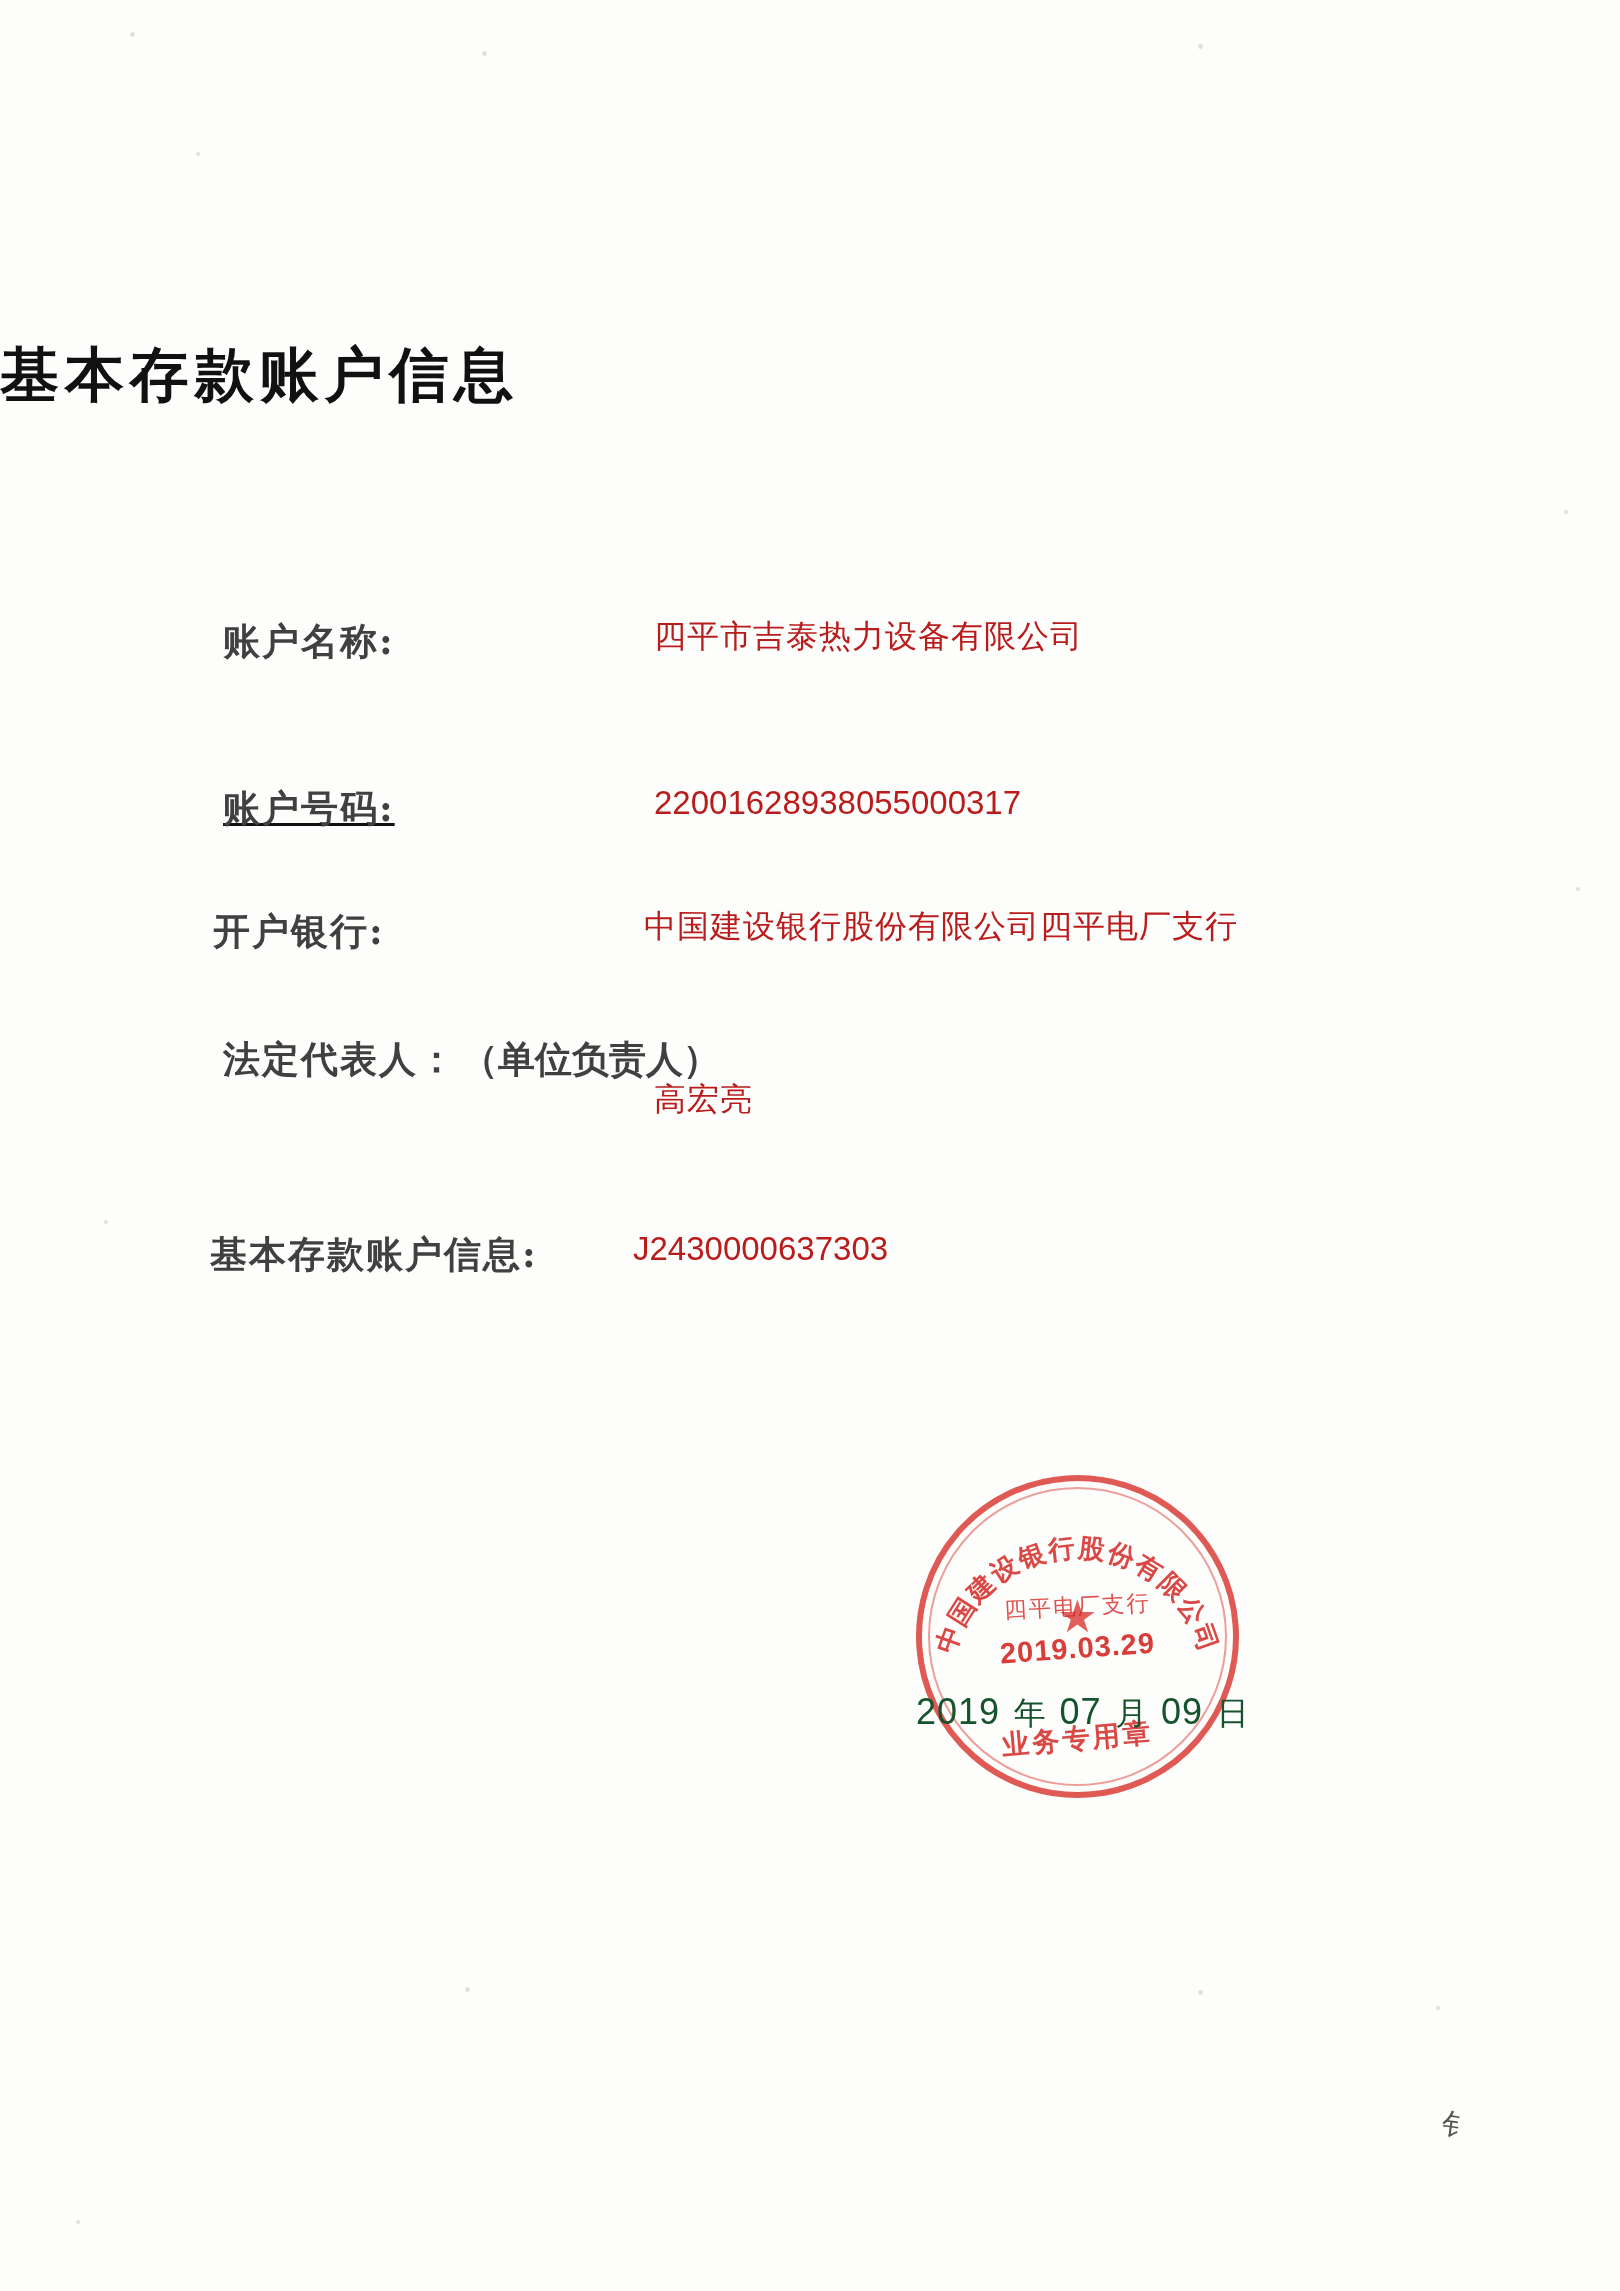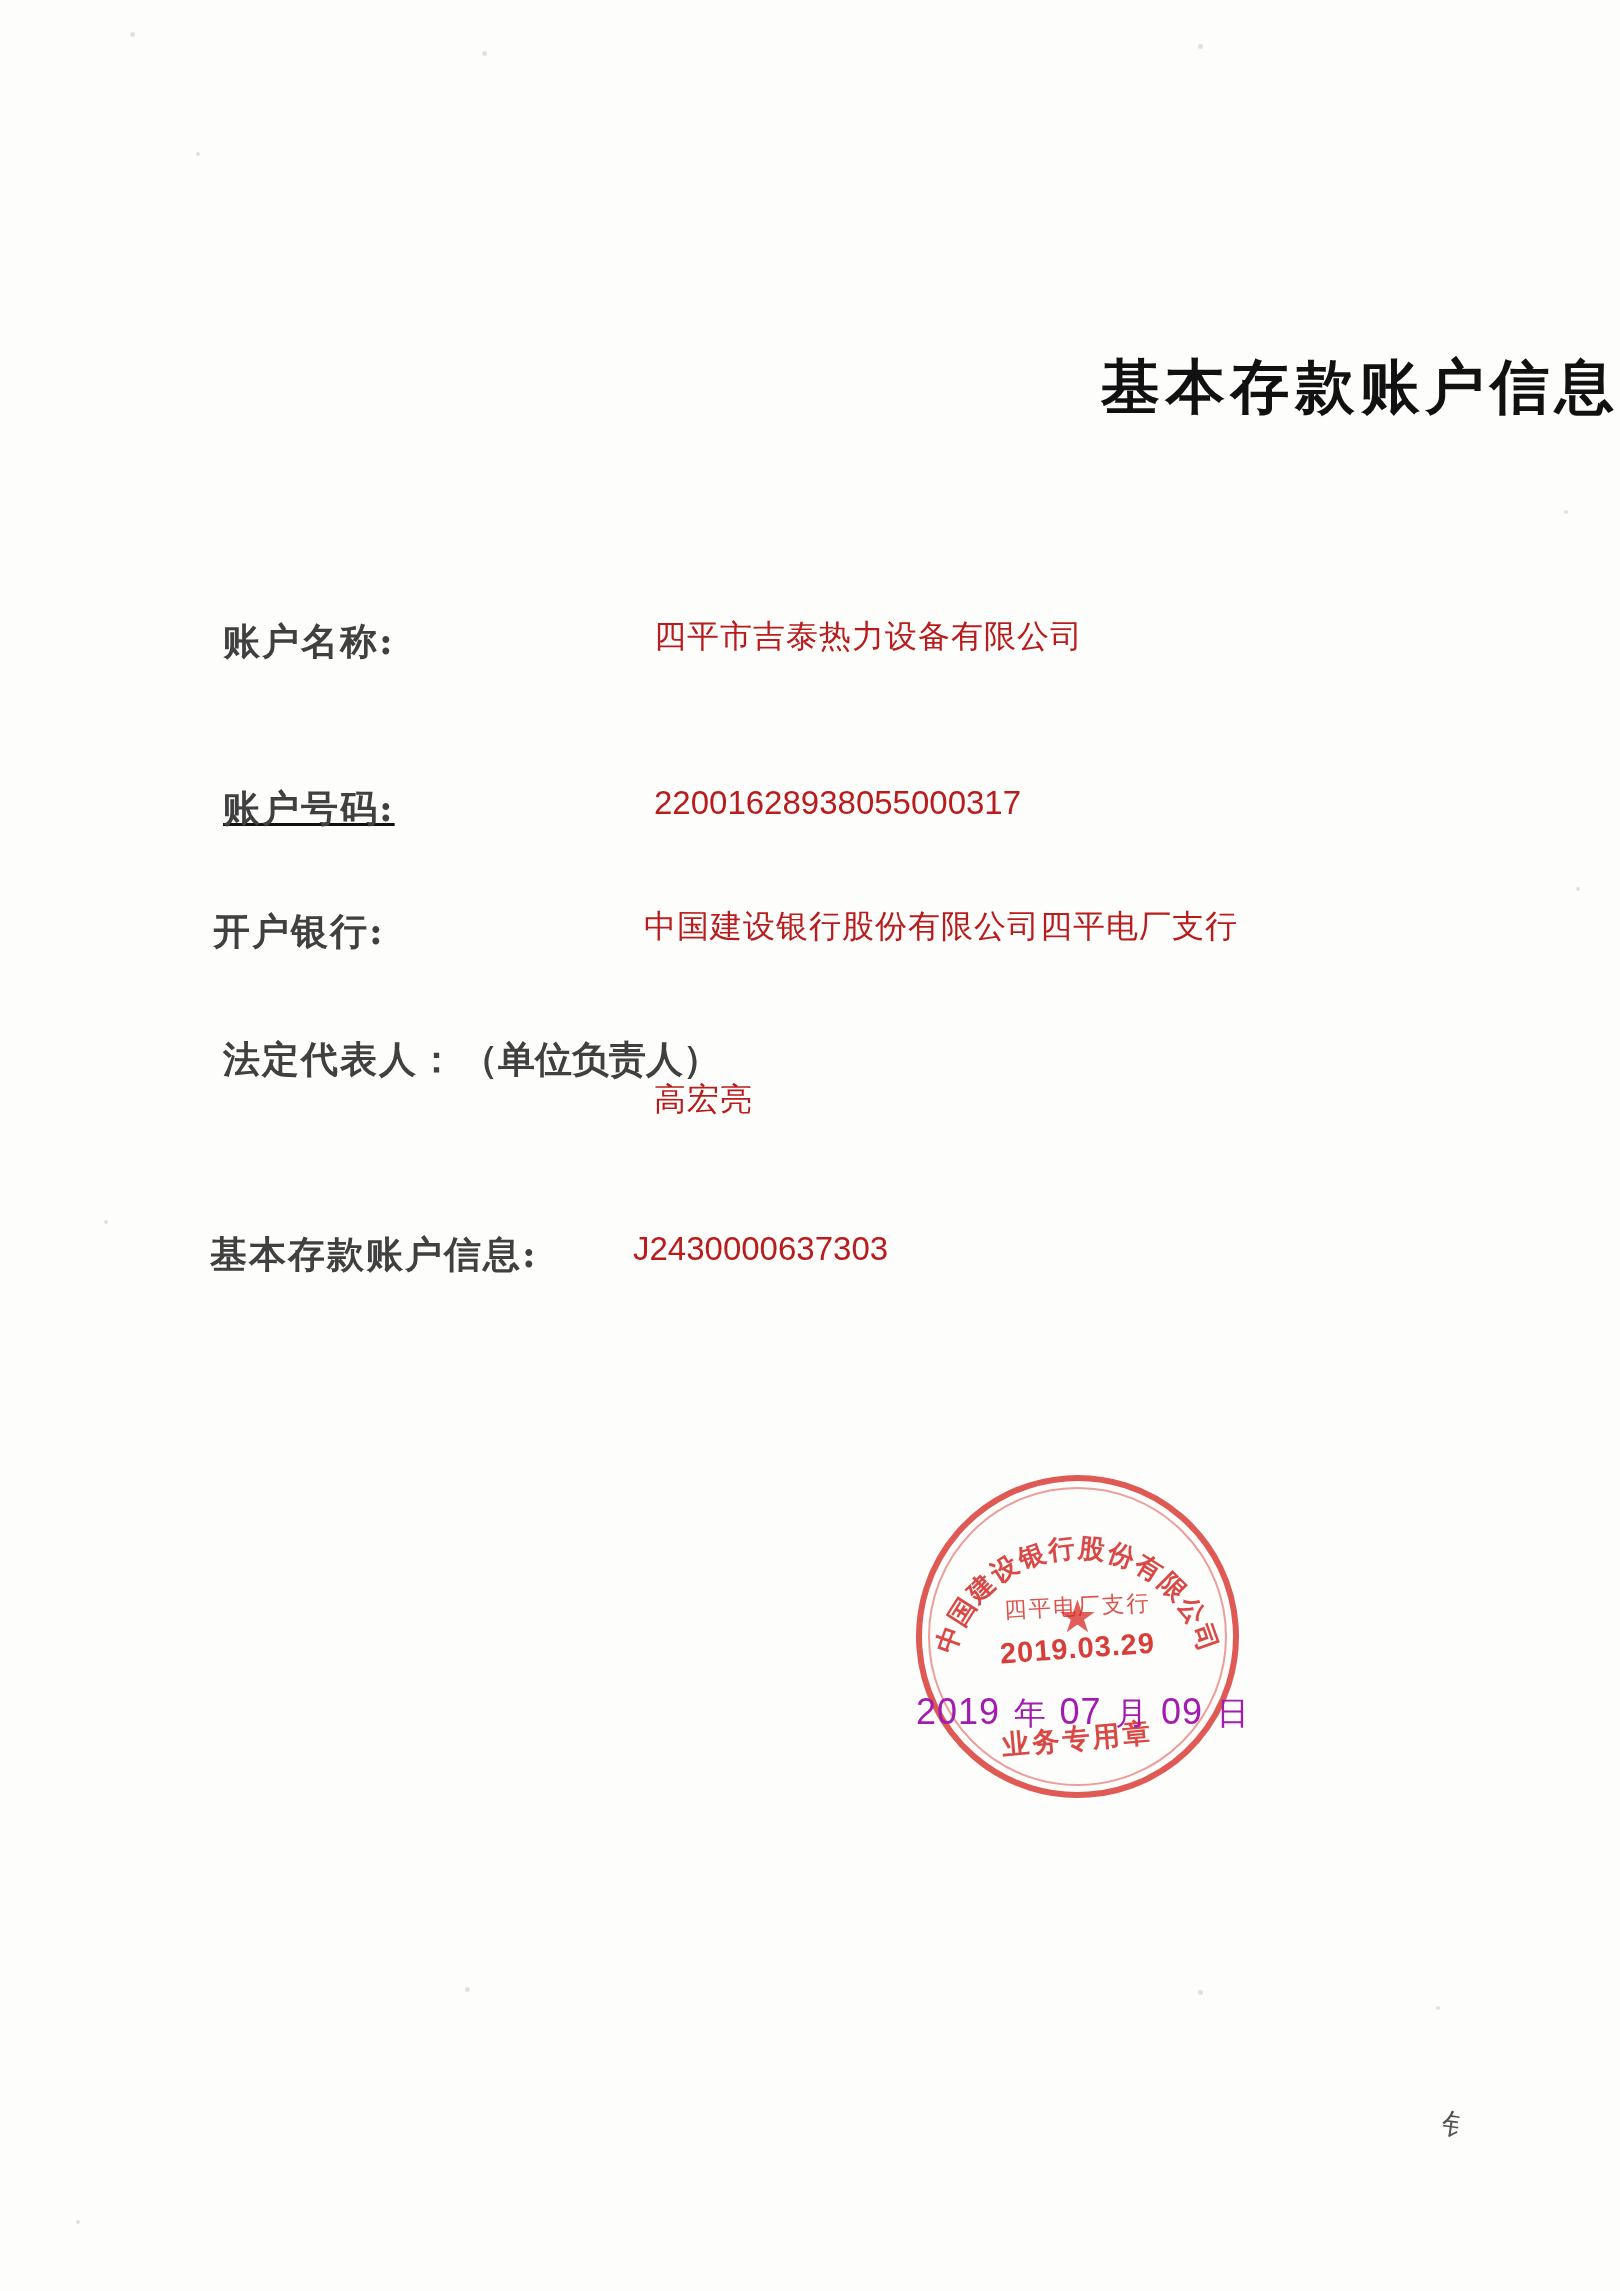--- a/index.html
+++ b/index.html
@@ -22,24 +22,24 @@
   
   .speck {
     position: absolute;
     background: #c9c9c9;
     border-radius: 50%;
     opacity: .55;
   }
 
   .doc-title {
     position: absolute;
-    top: 348px;
-    left: 0;
-    width: 100%;
-    text-align: right;
+    top: 336px;
+    left: 0;
+    width: 100%;
+    text-align: left;
     font-size: 59px;
     font-weight: bold;
     letter-spacing: 5.9px;
     color: #111;
     font-family: Liberation Mono, monospace;
   }
 
   .field {
     position: absolute;
     display: flex;
@@ -86,21 +86,21 @@
 
   
   .date-line {
     position: absolute;
     top: 1691px;
     left: 916px;
     display: flex;
     align-items: baseline;
     gap: 13.7px;
     font-size: 36px;
-    color: #a21caf;
+    color: #14532d;
   }
   .date-num {
     font-family: "Liberation Sans", "DejaVu Sans", sans-serif;
     letter-spacing: 1px;
   }
   .date-unit {
     font-family: "DejaVu Serif", "Liberation Serif", serif;
     font-size: 32px;
   }
 

